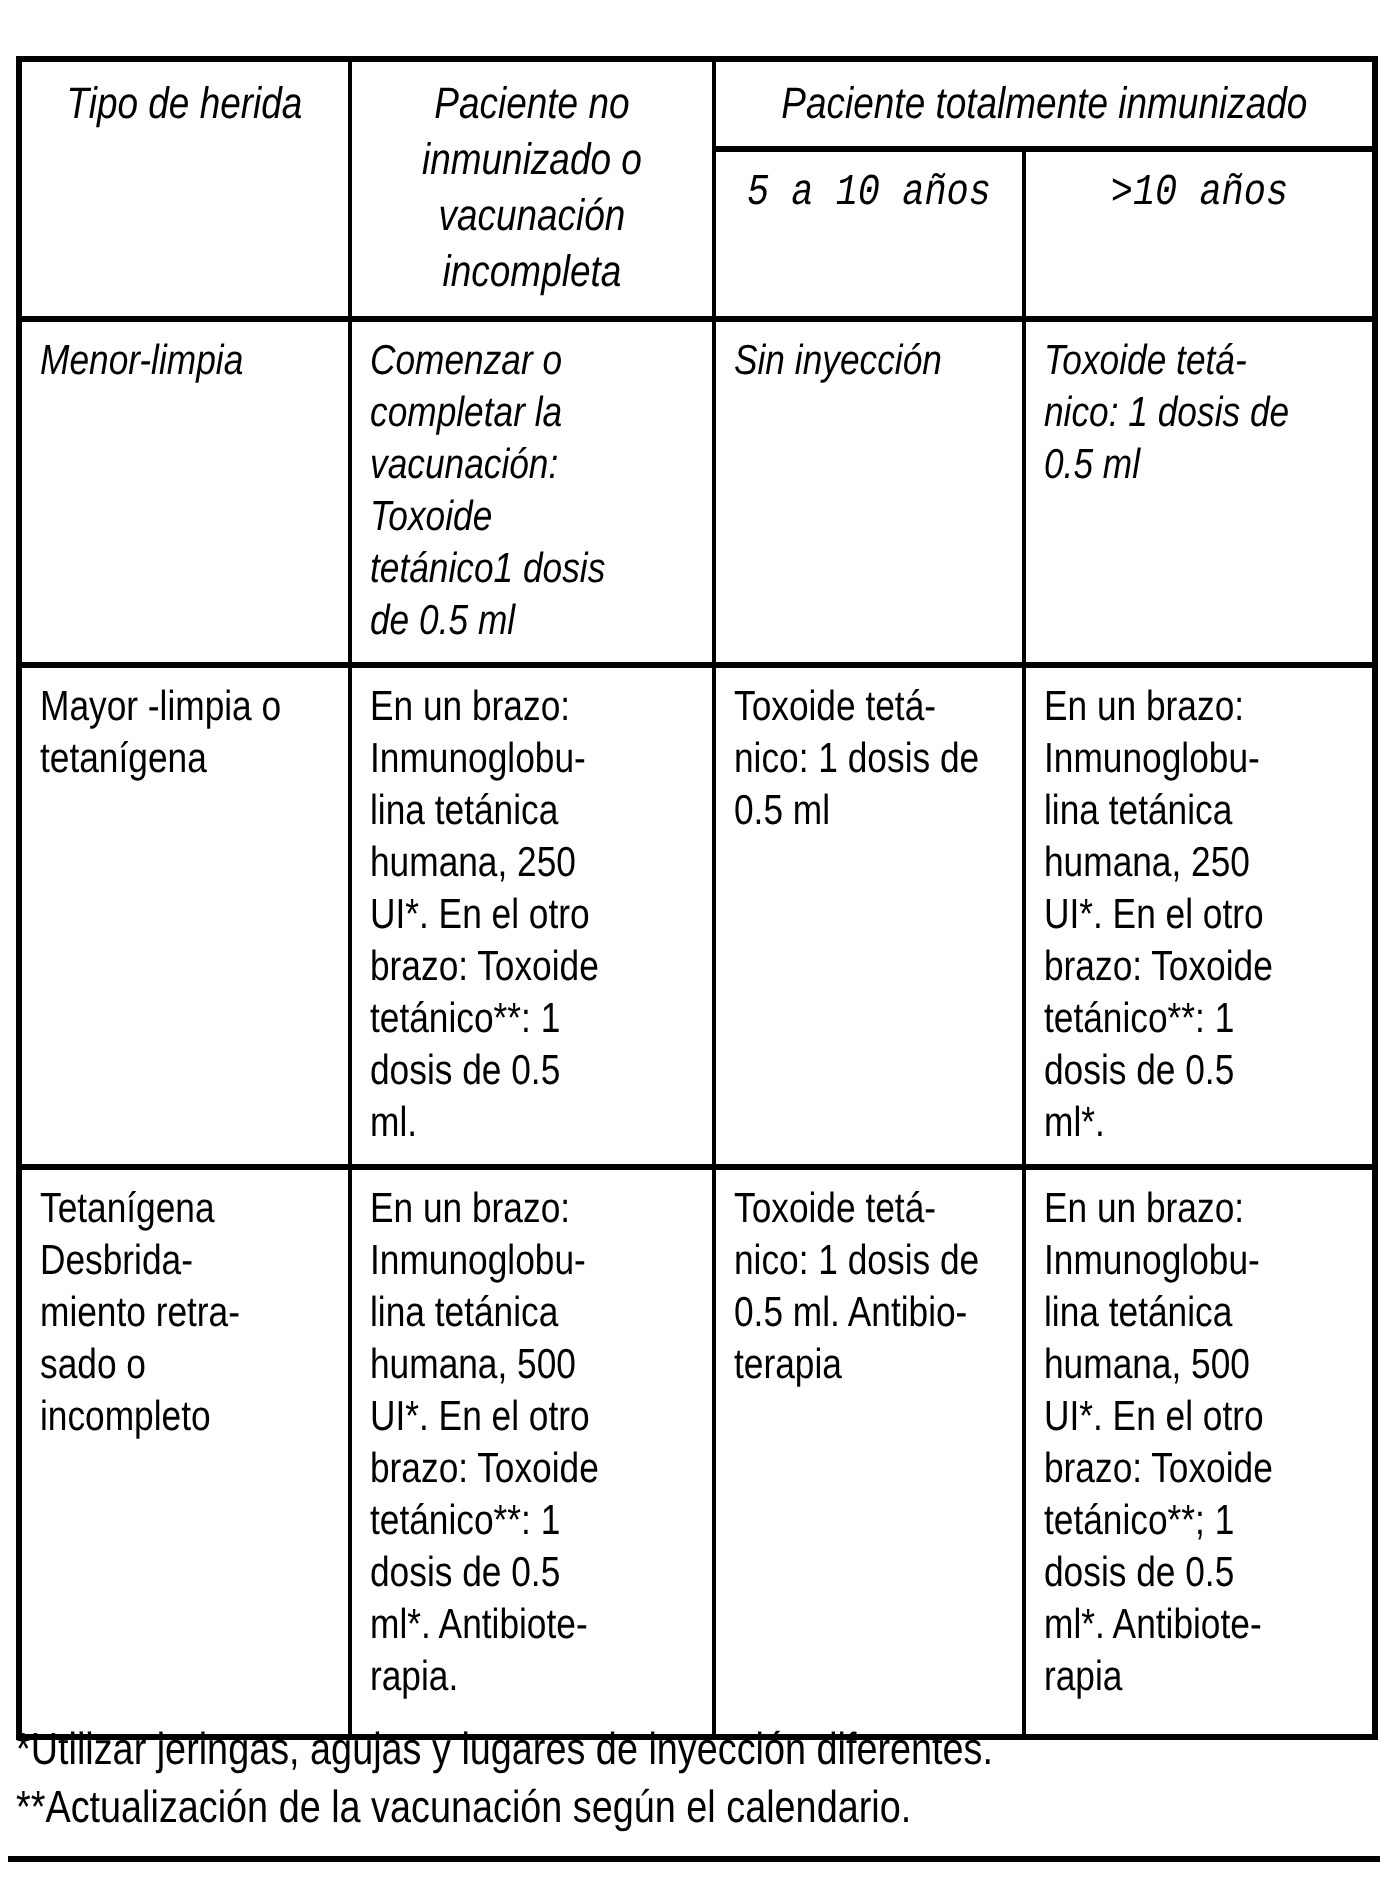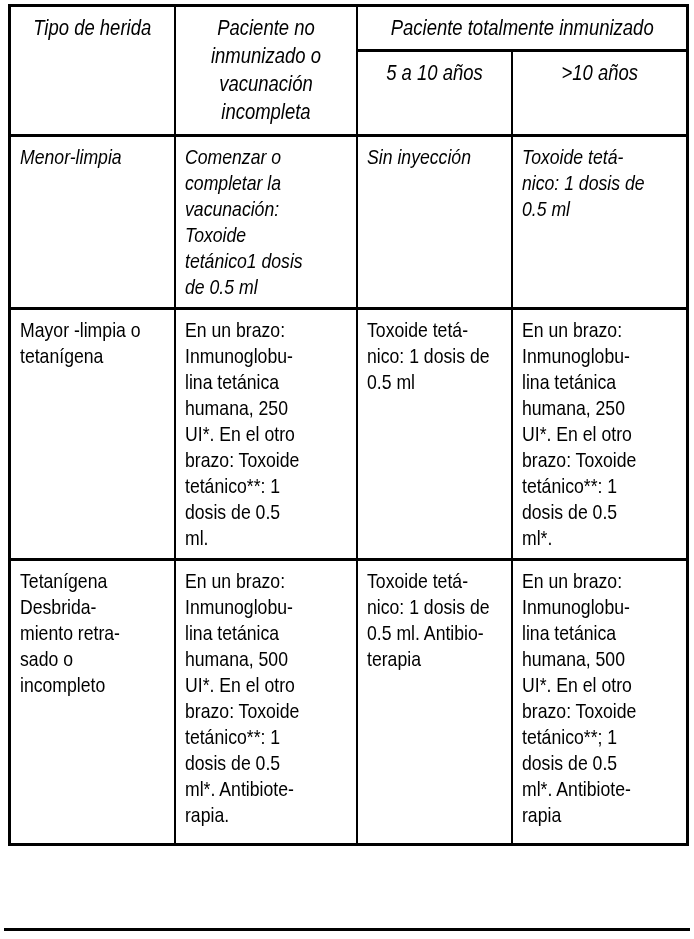--- a/index.html
+++ b/index.html
@@ -12,21 +12,21 @@
   .sheet {
     position: relative;
     width: 694px;
     height: 939px;
     background: #ffffff;
     overflow: hidden;
   }
   table.tetanus {
     position: absolute;
     left: 8px;
-    top: 4px;
+    top: 28px;
     width: 678px;
     border-collapse: collapse;
     table-layout: fixed;
     border: 3px solid #000;
   }
   table.tetanus td, table.tetanus th {
     border: solid #000;
     border-width: 3px 2px;
     vertical-align: top;
     padding: 7px 9px;
@@ -46,21 +46,21 @@
     font-style: italic;
     font-size: 22px;
     line-height: 28px;
     text-align: center;
   }
   tr.hdr-top  { height: 38px; }
   tr.hdr-sub  { height: 85px; }
   tr.row-1    { height: 172px; font-style: italic; }
   tr.row-2    { height: 222px; }
   tr.row-3    { height: 285px; }
-  th.subage { padding-top: 10px; }
+  th.subage { padding-top: 10px; font-family: Liberation Mono, monospace; }
   .footnotes {
     position: absolute;
     left: 8px;
     top: 860px;
     width: 680px;
   }
   .footnotes .txt {
     font-size: 22.5px;
     line-height: 29px;
   }
@@ -200,16 +200,20 @@
 brazo: Toxoide
 tetánico**; 1
 dosis de 0.5
 ml*. Antibiote-
 rapia</div>
         </td>
       </tr>
     </tbody>
   </table>
 
+  <div class="footnotes">
+    <div class="txt">*Utilizar jeringas, agujas y lugares de inyección diferentes.</div>
+    <div class="txt">**Actualización de la vacunación según el calendario.</div>
+  </div>
 
   <div class="bottom-rule"></div>
 
 </div>
 
 </body></html>

